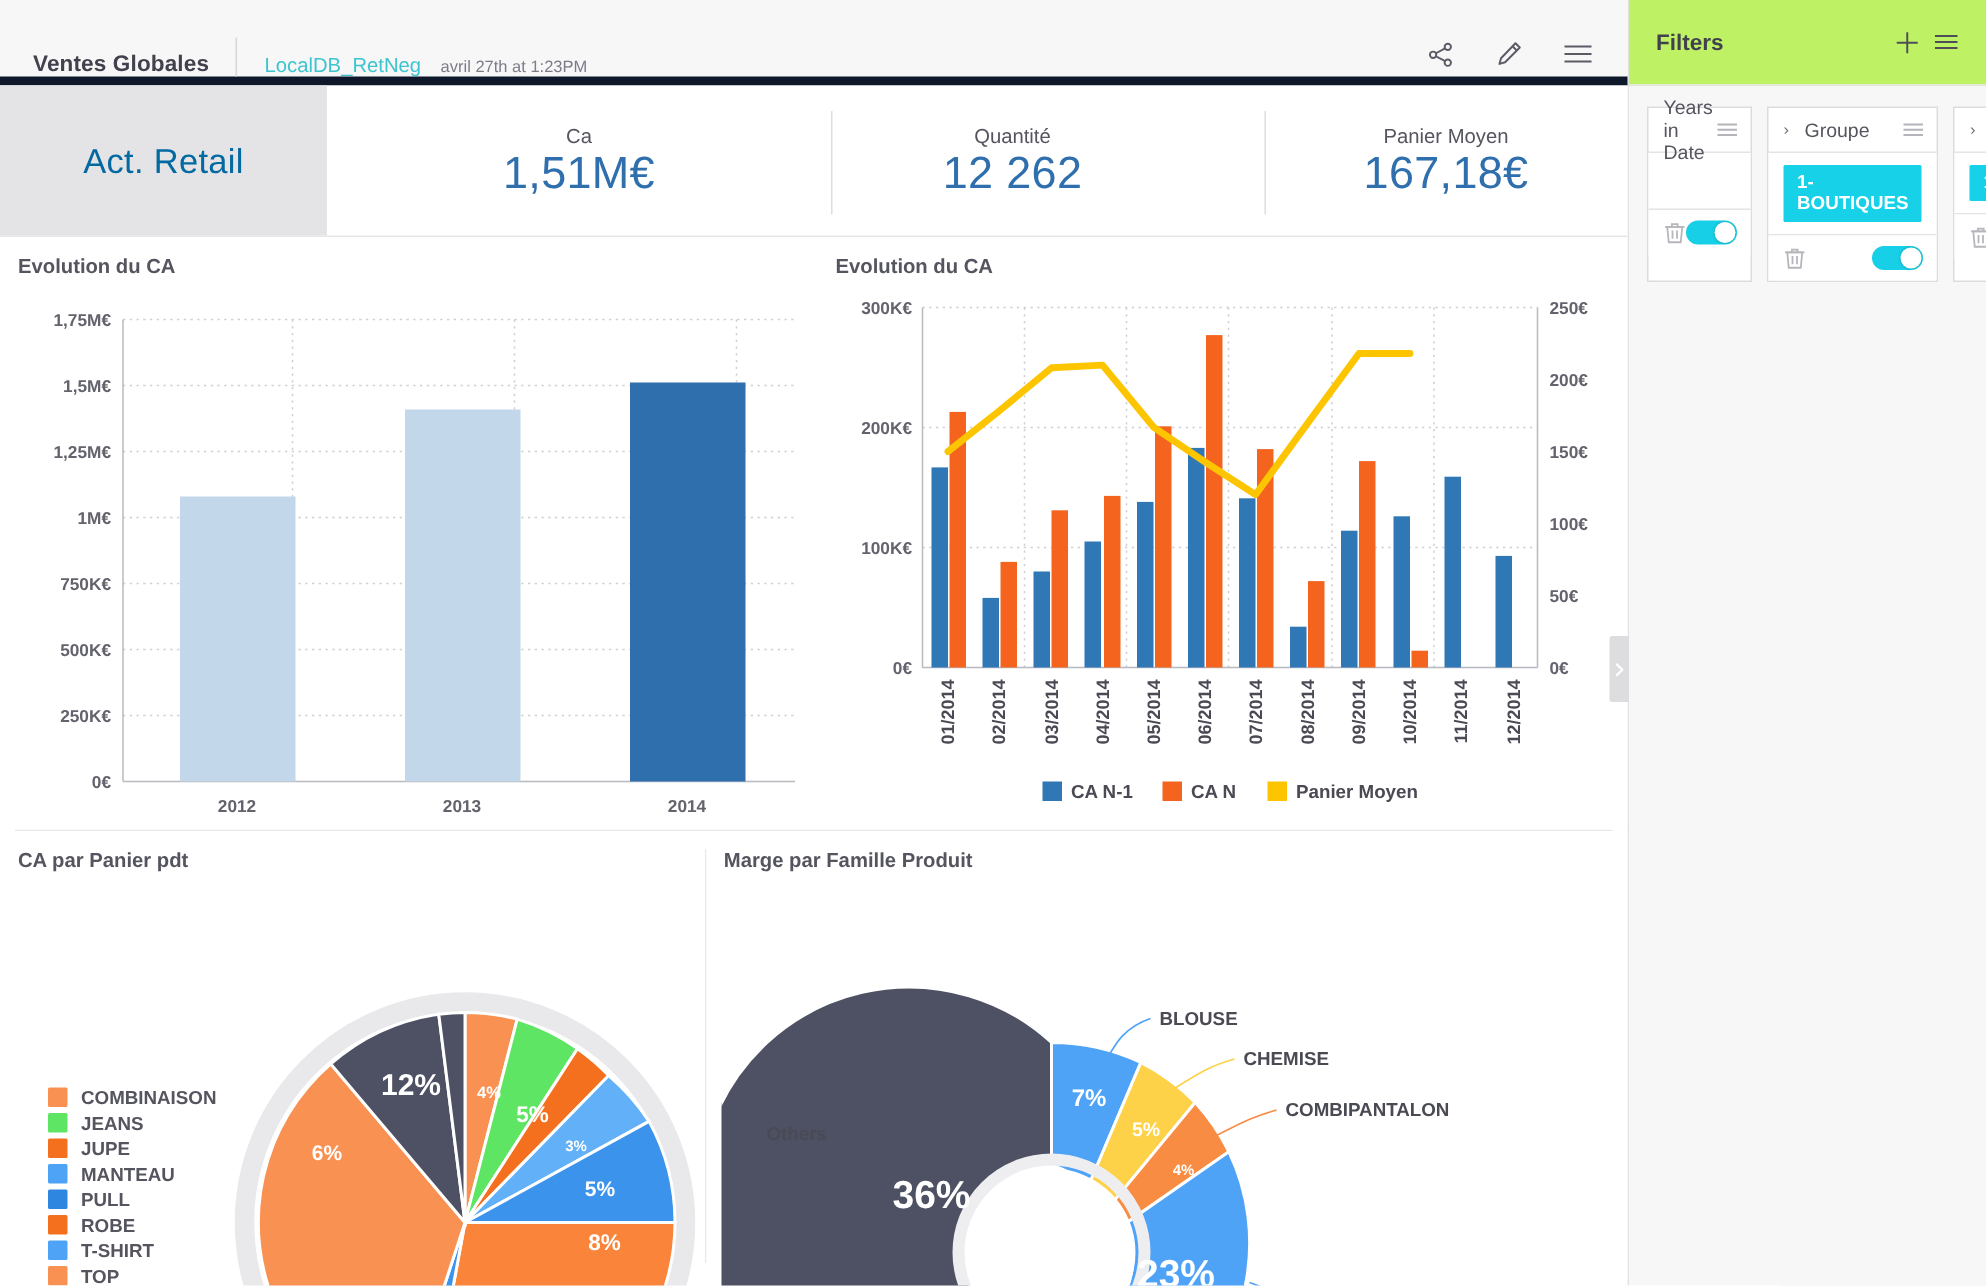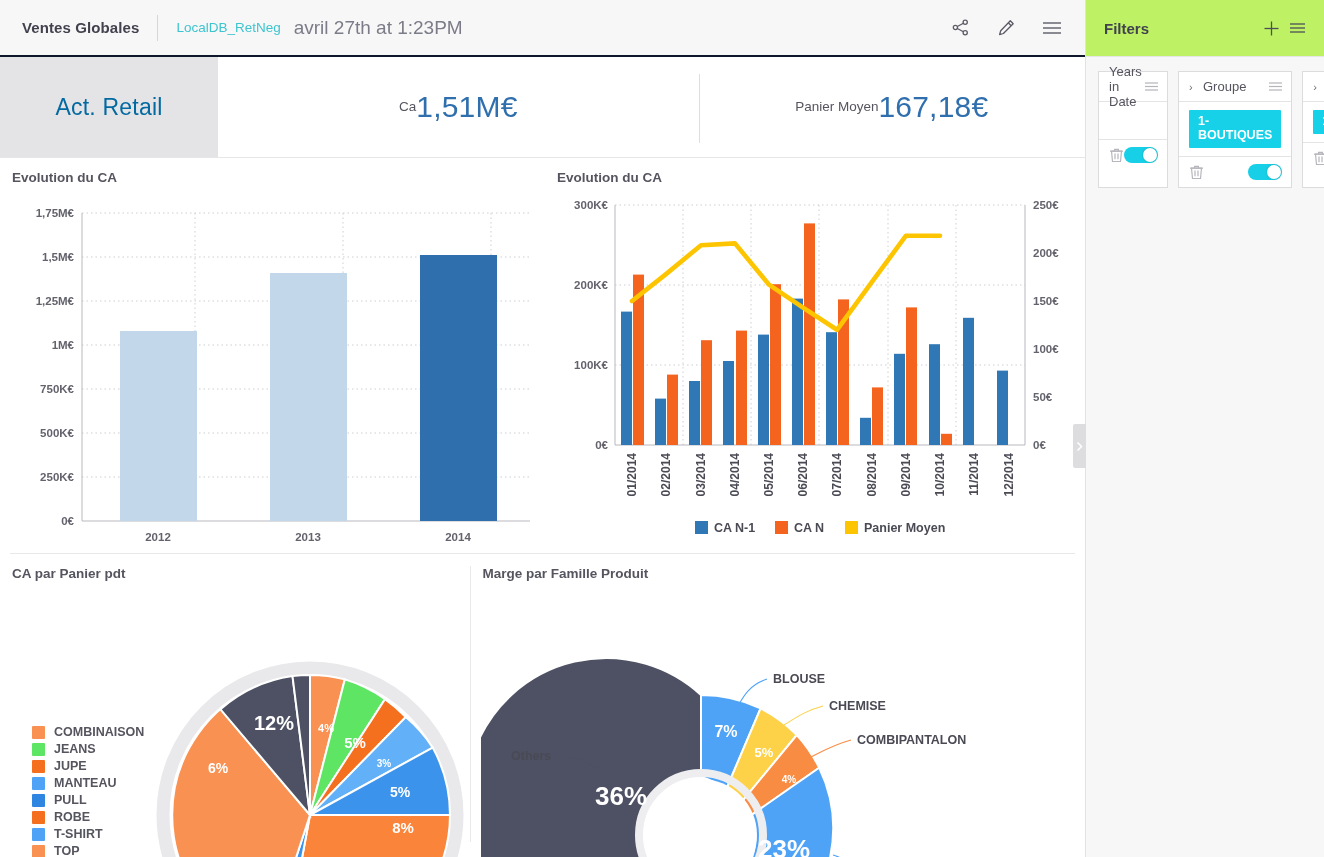--- a/index.html
+++ b/index.html
@@ -17,33 +17,33 @@
     width: 1086px; height: 857px;
     position: relative;
     background: #ffffff;
     border-right: 1px solid #e2e2e4;
   }
 
   
   .titlebar {
     height: 57px; width: 100%;
     background: #f7f7f8;
-    border-bottom: 2px solid #0f172a;
-    display: flex; align-items: center;
+    border-bottom: 6px solid #0f172a;
+    display: flex; align-items: flex-end;
     padding: 0 18px 0 22px;
   }
   .dash-title {
     font-size: 15px; font-weight: bold; color: #42424e;
     letter-spacing: .1px;
   }
   .title-sep {
     width: 1px; height: 26px; background: #d7d7da; margin: 0 18px;
   }
   .db-link { font-size: 13.5px; color: #3dc5cf; }
-  .ts { font-size: 19px; color: #7c7c88; margin-left: 13px; }
+  .ts { font-size: 11px; color: #7c7c88; margin-left: 13px; }
   .tb-spacer { flex: 1; }
   .tb-icons { display: flex; align-items: center; gap: 16px; }
   .tb-icon {
     width: 30px; height: 30px;
     display: flex; align-items: center; justify-content: center;
     color: #5b5b66; cursor: pointer;
   }
   .tb-icon svg { display: block; }
 
   
@@ -56,21 +56,21 @@
     width: 218px; background: #e4e4e6;
     display: flex; align-items: center; justify-content: center;
     cursor: pointer;
   }
   .kpi-tab span {
     font-size: 23px; color: #0369a1; letter-spacing: .2px;
   }
   .kpis { flex: 1; display: flex; }
   .kpi {
     flex: 1; position: relative;
-    display: flex; flex-direction: row;
+    display: flex; flex-direction: column;
     align-items: center; justify-content: center;
     cursor: pointer;
     margin-left: 47px;
   }
   .kpi + .kpi::before {
     content: ""; position: absolute; left: 0; top: 17px; bottom: 14px;
     width: 1px; background: #dedee1;
   }
   .kpi-label { font-size: 13.5px; color: #55555f; margin-bottom: 2px; }
   .kpi-value {
@@ -106,21 +106,21 @@
   .ax-lbl { font-size: 11.5px; fill: #63636d; font-family: "Liberation Sans", sans-serif; }
   .leg-lbl { font-size: 12.5px; fill: #4a4a55; font-family: "Liberation Sans", sans-serif; }
   .pct-lbl { fill: #ffffff; font-family: "Liberation Sans", sans-serif; }
   .cal-lbl { font-size: 12px; fill: #4a4a55; font-family: "Liberation Sans", sans-serif; }
 
   
   .pie-legend {
     position: absolute; left: 22px; top: 138px;
     display: flex; flex-direction: column; gap: 3px;
   }
-  .pl-item { display: flex; align-items: flex-end; gap: 9px; }
+  .pl-item { display: flex; align-items: flex-start; gap: 9px; }
   .pl-sw { width: 13px; height: 13px; border-radius: 1px; flex: none; }
   .pl-txt { font-size: 12.5px; color: #55555f; white-space: nowrap; }
 
   
   .collapse-handle {
     position: absolute; right: -1px; top: 424px;
     width: 13px; height: 44px;
     background: #dddde0;
     border-radius: 2px 0 0 2px;
     display: flex; align-items: center; justify-content: center;
@@ -233,20 +233,24 @@
     <div class="kpi-row">
       <div class="kpi-tab">
         <span>Act. Retail</span>
       </div>
       <div class="kpis">
         <div class="kpi">
           <div class="kpi-label">Ca</div>
           <div class="kpi-value">1,51M€</div>
         </div>
         <div class="kpi">
+          <div class="kpi-label">Quantité</div>
+          <div class="kpi-value">12 262</div>
+        </div>
+        <div class="kpi">
           <div class="kpi-label">Panier Moyen</div>
           <div class="kpi-value">167,18€</div>
         </div>
       </div>
     </div>
 
     <div class="widgets">
 
       <div class="wrow">
 

